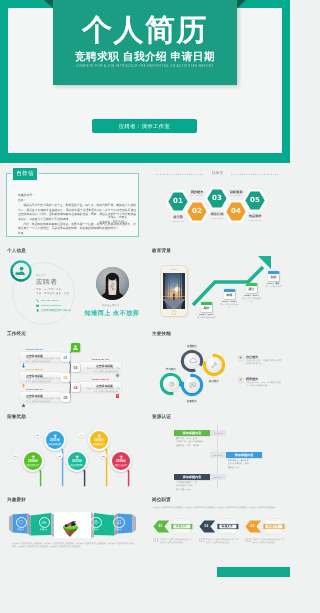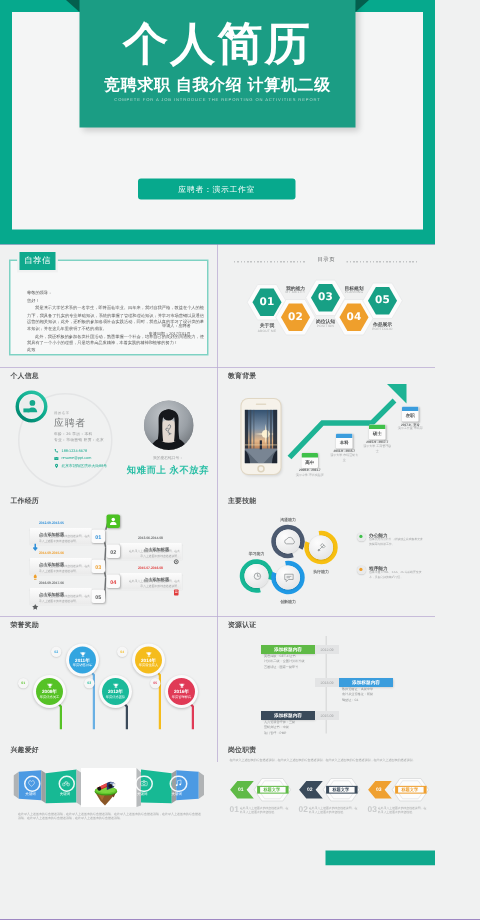--- a/index.html
+++ b/index.html
@@ -1,19 +1,19 @@
 <!DOCTYPE html>
 <html><head>
 <meta charset="utf-8">
 <style>
 
 html,body{margin:0;padding:0;}
 body{width:290px;height:613px;background:#f0f1f1;
      font-family:"Liberation Sans",sans-serif;overflow:hidden;}
-.deck{position:relative;width:290px;height:508px;background:#4c1d95;}
+.deck{position:relative;width:290px;height:508px;background:#0f766e;}
 .slide{position:absolute;overflow:hidden;background:#f2f3f3;}
 .sec-title{position:absolute;font-size:4.6px;color:#4d4f50;font-weight:bold;letter-spacing:.15px;}
 
 
 #cover{left:0;top:0;width:290px;height:163px;background:#06a98d;}
 #cover .inner{position:absolute;left:8px;top:8px;width:274px;height:145px;background:#f4f5f5;}
 #cover .band{position:absolute;left:53px;top:0px;width:184px;height:85px;background:#1b9d84;
    box-shadow:2px 2px 4px rgba(0,0,0,.16);}
 #cover .foldL{position:absolute;left:44px;top:0;width:0;height:0;
    border-top:8px solid #045f4e;border-left:9px solid transparent;}
@@ -160,21 +160,21 @@
 </style>
 </head>
 <body>
 
 <div class="deck">
 
 <div class="slide" id="cover">
   <div class="inner"></div>
   <div class="band">
     <div class="title">个人简历</div>
-    <div class="sub">竞聘求职 自我介绍 计算机二级</div>
+    <div class="sub">竞聘求职 自我介绍 申请日期</div>
     <div class="eng">COMPETE FOR A JOB INTRODUCE THE REPORTING ON ACTIVITIES REPORT</div>
   </div>
   <div class="foldL"></div>
   <div class="foldR"></div>
   <div class="pbtn">应聘者：演示工作室</div>
 </div>
 
 <div class="slide" id="s-duty">
   <div class="sec-title" style="left:7px;top:3px;">岗位职责</div>
   <div class="topdesc">在此录入上述图表的综合描述说明，在此录入上述图表的综合描述说明。在此录入上述图表的综合描述说明，在此录入上述图表的描述说明。</div>

